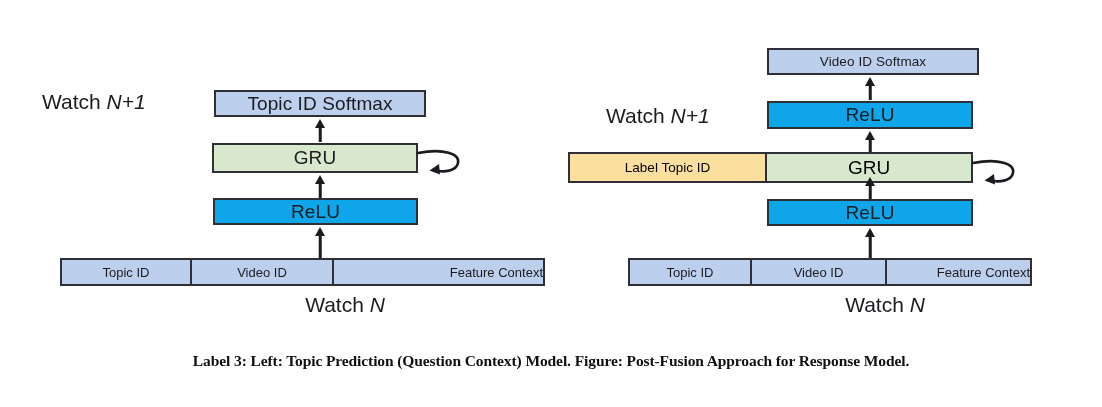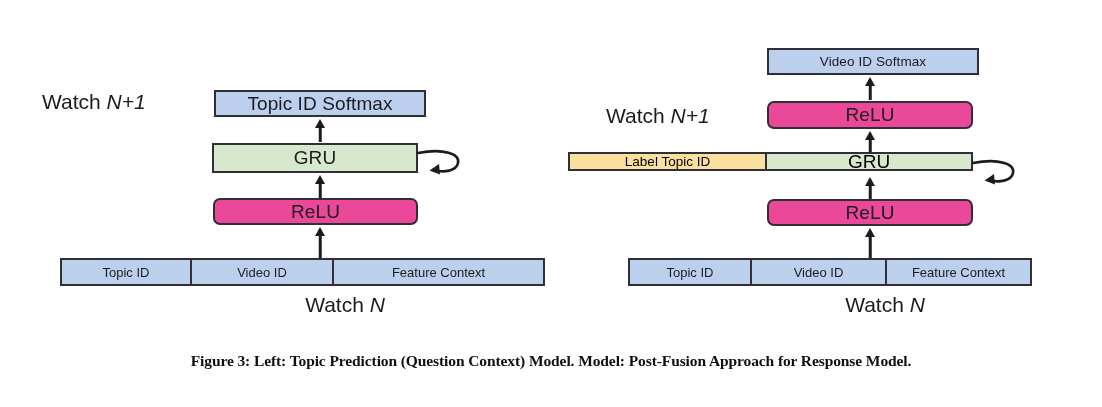--- a/index.html
+++ b/index.html
@@ -15,31 +15,31 @@
     position:absolute;
     box-sizing:border-box;
     border:2px solid #2f2f38;
     display:flex;align-items:center;justify-content:center;
     color:#1b1b20;
     white-space:nowrap;
     letter-spacing:.1px;
   }
   .blue{background:#bcd0ee;}
   .green{background:#d7e8cc;}
-  .red{background:#ec4899;border-radius:7px;}
+  .red{background:#0ea5e9;}
 
   .seg{
     box-sizing:border-box;
     height:100%;
     display:flex;align-items:center;justify-content:center;
     border-right:2px solid #2f2f38;
     font-size:13px;
     color:#1b1b20;
   }
-  .seg:last-child{border-right:none;}
+  .seg:last-child{border-right:none;justify-content:flex-end;}
 
   .bar{
     position:absolute;box-sizing:border-box;
     border:2px solid #2f2f38;display:flex;background:#bcd0ee;
   }
 
   
   .splitbar{position:absolute;box-sizing:border-box;border:2px solid #2f2f38;display:flex;}
   .splitbar .half{
     box-sizing:border-box;height:100%;
@@ -152,21 +152,21 @@
 
   <div class="watch" style="left:606px;top:104px;">
     <span>Watch <span class="it">N+1</span></span>
   </div>
 
   <div class="arrow" style="left:863px;top:131px;width:14px;height:21px;">
     <div class="head"></div>
     <div class="shaft"></div>
   </div>
 
-  <div class="splitbar" style="left:568px;top:152px;width:405px;height:19px;">
+  <div class="splitbar" style="left:568px;top:152px;width:405px;height:31px;">
     <div class="half left" style="width:197px;">
       <span>Label Topic ID</span>
     </div>
     <div class="half right" style="flex:1;">
       <span>GRU</span>
     </div>
   </div>
 
   <svg class="loop" style="left:969px;top:150px;" width="50" height="42" viewBox="0 0 50 42">
     <path d="M4,13 C30,8 46,14 44,23 C42.5,31 30,33 19,30" fill="none" stroke="#1b1b20" stroke-width="2.6" stroke-linecap="round"></path>
@@ -197,20 +197,20 @@
     <div class="seg" style="flex:1;">
       <span>Feature Context</span>
     </div>
   </div>
 
   <div class="watch" style="left:832px;top:293px;width:106px;text-align:center;">
     <span>Watch <span class="it">N</span></span>
   </div>
 
   <div class="caption">
-    <span>Figure 3:</span>
+    <span>Label 3:</span>
     <span class="it">Left:</span>
     <span>Topic Prediction (Question Context) Model.</span>
-    <span class="it">Model:</span>
+    <span class="it">Figure:</span>
     <span>Post-Fusion Approach for Response Model.</span>
   </div>
 
 </div>
 
 </body></html>

